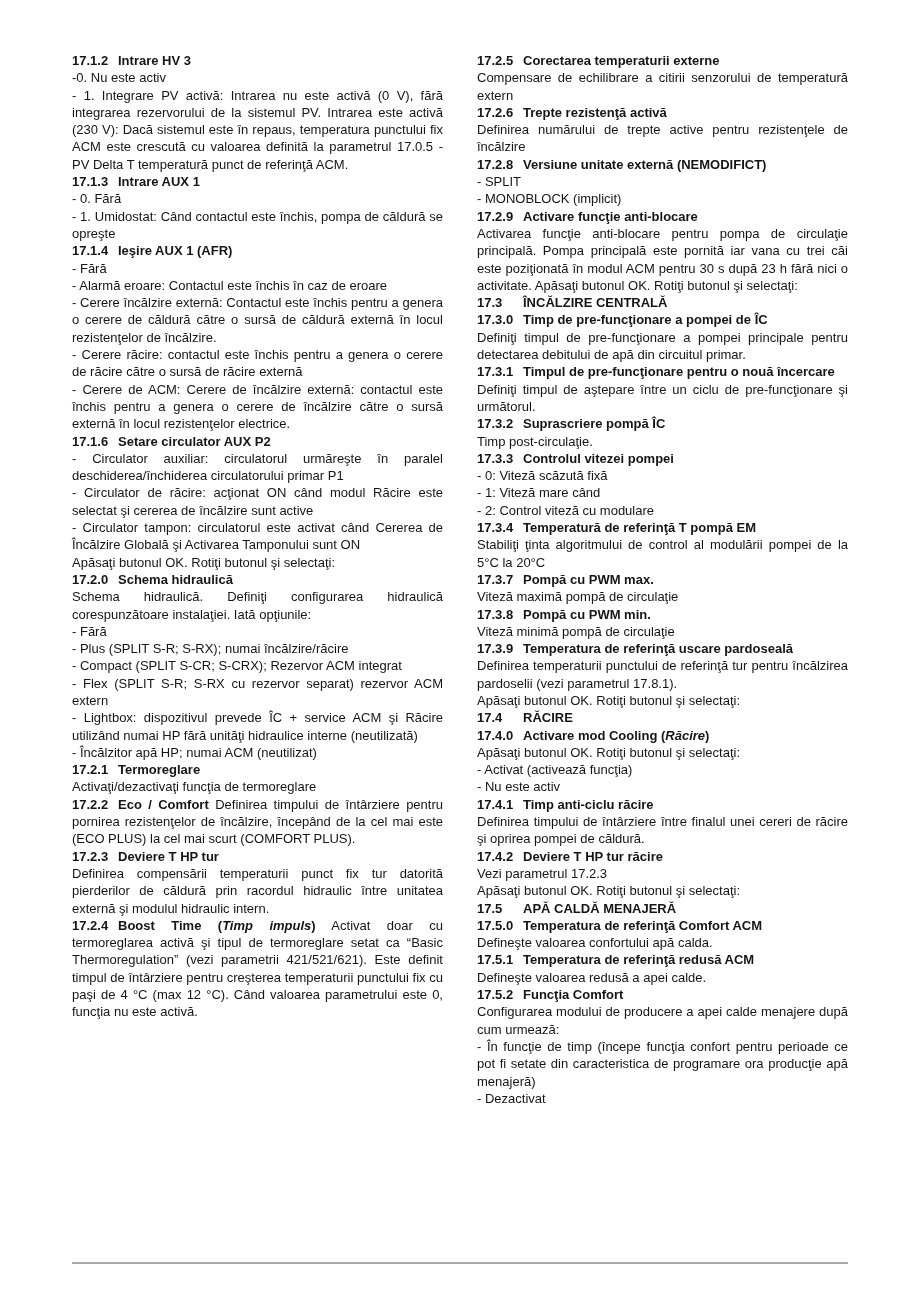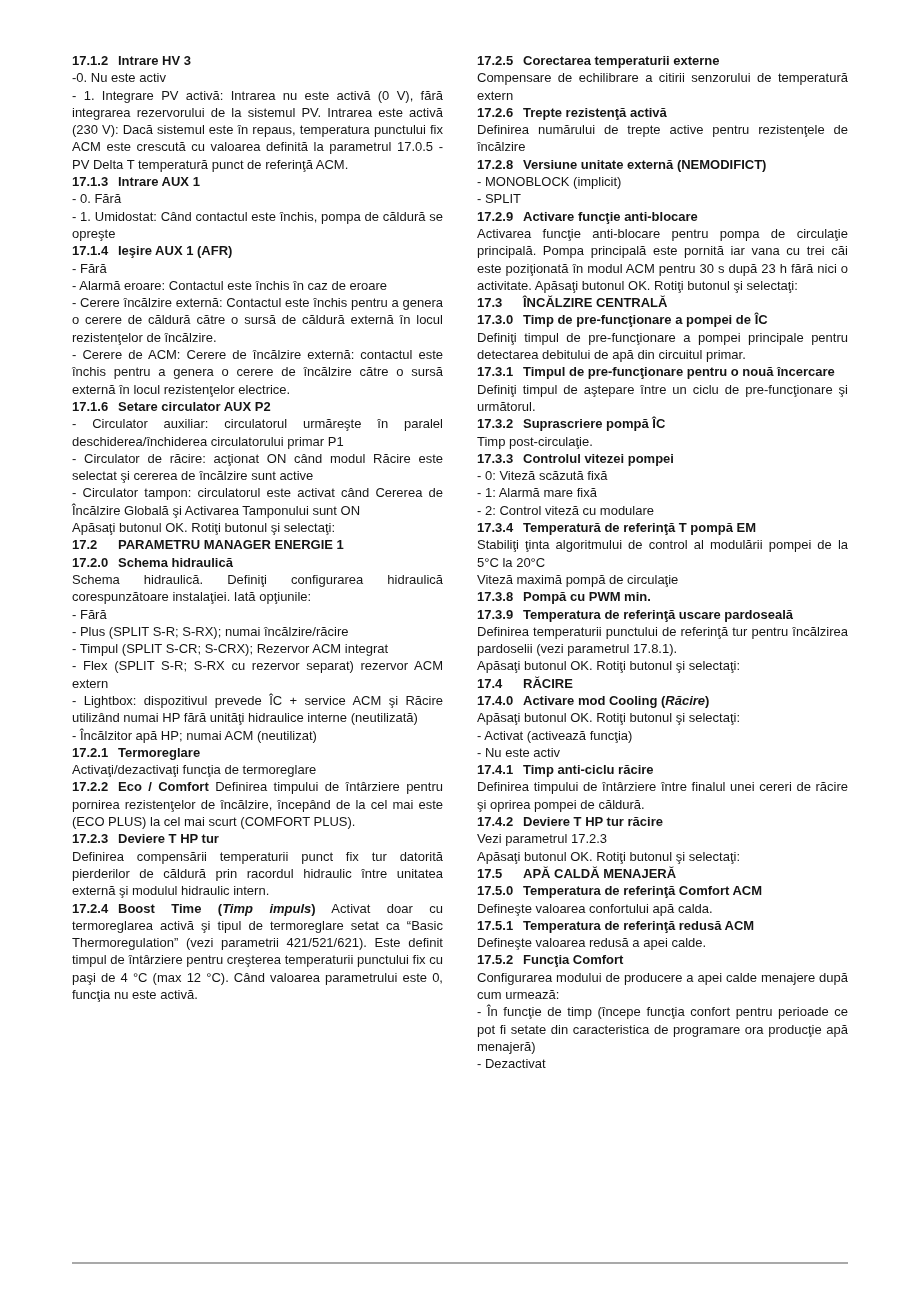--- a/index.html
+++ b/index.html
@@ -53,67 +53,69 @@
         <p class="block heading"><span class="b num">17.1.2</span><span class="b">Intrare HV 3</span></p>
         <p class="block para"><span>-0. Nu este activ</span></p>
         <p class="block para"><span>- 1. Integrare PV activă: Intrarea nu este activă (0 V), fără integrarea rezervorului de la sistemul PV. Intrarea este activă (230 V): Dacă sistemul este în repaus, temperatura punctului fix ACM este crescută cu valoarea definită la parametrul 17.0.5 - PV Delta T temperatură punct de referinţă ACM.</span></p>
         <p class="block heading"><span class="b num">17.1.3</span><span class="b">Intrare AUX 1</span></p>
         <p class="block para"><span>- 0. Fără</span></p>
         <p class="block para"><span>- 1. Umidostat: Când contactul este închis, pompa de căldură se opreşte</span></p>
         <p class="block heading"><span class="b num">17.1.4</span><span class="b">Ieşire AUX 1 (AFR)</span></p>
         <p class="block para"><span>- Fără</span></p>
         <p class="block para"><span>- Alarmă eroare: Contactul este închis în caz de eroare</span></p>
         <p class="block para"><span>- Cerere încălzire externă: Contactul este închis pentru a genera o cerere de căldură către o sursă de căldură externă în locul rezistenţelor de încălzire.</span></p>
+        <p class="block para"><span>- Cerere răcire: contactul este închis pentru a genera o cerere de răcire către o sursă de răcire externă</span></p>
         <p class="block para"><span>- Cerere de ACM: Cerere de încălzire externă: contactul este închis pentru a genera o cerere de încălzire către o sursă externă în locul rezistenţelor electrice.</span></p>
         <p class="block heading"><span class="b num">17.1.6</span><span class="b">Setare circulator AUX P2</span></p>
         <p class="block para"><span>- Circulator auxiliar: circulatorul urmăreşte în paralel deschiderea/închiderea circulatorului primar P1</span></p>
         <p class="block para"><span>- Circulator de răcire: acţionat ON când modul Răcire este selectat şi cererea de încălzire sunt active</span></p>
         <p class="block para"><span>- Circulator tampon: circulatorul este activat când Cererea de Încălzire Globală şi Activarea Tamponului sunt ON</span></p>
         <p class="block para"><span>Apăsaţi butonul OK. Rotiţi butonul şi selectaţi:</span></p>
-        <p class="block heading"><span class="b num">17.2</span><span class="b">PARAMETRU MANAGER ENERGIE 1</span></p>
         <p class="block heading"><span class="b num">17.2.0</span><span class="b">Schema hidraulică</span></p>
         <p class="block para"><span>Schema hidraulică. Definiţi configurarea hidraulică corespunzătoare instalaţiei. Iată opţiunile:</span></p>
         <p class="block para"><span>- Fără</span></p>
         <p class="block para"><span>- Plus (SPLIT S-R; S-RX); numai încălzire/răcire</span></p>
-        <p class="block para"><span>- Timpul (SPLIT S-CR; S-CRX); Rezervor ACM integrat</span></p>
+        <p class="block para"><span>- Compact (SPLIT S-CR; S-CRX); Rezervor ACM integrat</span></p>
         <p class="block para"><span>- Flex (SPLIT S-R; S-RX cu rezervor separat) rezervor ACM extern</span></p>
         <p class="block para"><span>- Lightbox: dispozitivul prevede ÎC + service ACM şi Răcire utilizând numai HP fără unităţi hidraulice interne (neutilizată)</span></p>
         <p class="block para"><span>- Încălzitor apă HP; numai ACM (neutilizat)</span></p>
         <p class="block heading"><span class="b num">17.2.1</span><span class="b">Termoreglare</span></p>
         <p class="block para"><span>Activaţi/dezactivaţi funcţia de termoreglare</span></p>
         <p class="block para"><span class="b num">17.2.2</span><span class="b">Eco / Comfort</span><span> Definirea timpului de întârziere pentru pornirea rezistenţelor de încălzire, începând de la cel mai este (ECO PLUS) la cel mai scurt (COMFORT PLUS).</span></p>
         <p class="block heading"><span class="b num">17.2.3</span><span class="b">Deviere T HP tur</span></p>
         <p class="block para"><span>Definirea compensării temperaturii punct fix tur datorită pierderilor de căldură prin racordul hidraulic între unitatea externă şi modulul hidraulic intern.</span></p>
         <p class="block para"><span class="b num">17.2.4</span><span class="b">Boost Time (</span><span class="b i">Timp impuls</span><span class="b">)</span><span> Activat doar cu termoreglarea activă şi tipul de termoreglare setat ca “Basic Thermoregulation” (vezi parametrii 421/521/621). Este definit timpul de întârziere pentru creşterea temperaturii punctului fix cu paşi de 4 °C (max 12 °C). Când valoarea parametrului este 0, funcţia nu este activă.</span></p>
       </div>
     <div class="column">
         <p class="block heading"><span class="b num">17.2.5</span><span class="b">Corectarea temperaturii externe</span></p>
         <p class="block para"><span>Compensare de echilibrare a citirii senzorului de temperatură extern</span></p>
         <p class="block heading"><span class="b num">17.2.6</span><span class="b">Trepte rezistenţă activă</span></p>
         <p class="block para"><span>Definirea numărului de trepte active pentru rezistenţele de încălzire</span></p>
         <p class="block heading"><span class="b num">17.2.8</span><span class="b">Versiune unitate externă (NEMODIFICT)</span></p>
+        <p class="block para"><span>- SPLIT</span></p>
         <p class="block para"><span>- MONOBLOCK (implicit)</span></p>
-        <p class="block para"><span>- SPLIT</span></p>
         <p class="block heading"><span class="b num">17.2.9</span><span class="b">Activare funcţie anti-blocare</span></p>
         <p class="block para"><span>Activarea funcţie anti-blocare pentru pompa de circulaţie principală. Pompa principală este pornită iar vana cu trei căi este poziţionată în modul ACM pentru 30 s după 23 h fără nici o activitate. Apăsaţi butonul OK. Rotiţi butonul şi selectaţi:</span></p>
         <p class="block heading"><span class="b num">17.3</span><span class="b">ÎNCĂLZIRE CENTRALĂ</span></p>
         <p class="block heading"><span class="b num">17.3.0</span><span class="b">Timp de pre-funcţionare a pompei de ÎC</span></p>
         <p class="block para"><span>Definiţi timpul de pre-funcţionare a pompei principale pentru detectarea debitului de apă din circuitul primar.</span></p>
         <p class="block heading"><span class="b num">17.3.1</span><span class="b">Timpul de pre-funcţionare pentru o nouă încercare</span></p>
         <p class="block para"><span>Definiţi timpul de aştepare între un ciclu de pre-funcţionare şi următorul.</span></p>
         <p class="block heading"><span class="b num">17.3.2</span><span class="b">Suprascriere pompă ÎC</span></p>
         <p class="block para"><span>Timp post-circulaţie.</span></p>
         <p class="block heading"><span class="b num">17.3.3</span><span class="b">Controlul vitezei pompei</span></p>
         <p class="block para"><span>- 0: Viteză scăzută fixă</span></p>
-        <p class="block para"><span>- 1: Alarmă mare fixă</span></p>
+        <p class="block para"><span>- 1: Viteză mare când</span></p>
         <p class="block para"><span>- 2: Control viteză cu modulare</span></p>
         <p class="block heading"><span class="b num">17.3.4</span><span class="b">Temperatură de referinţă T pompă EM</span></p>
         <p class="block para"><span>Stabiliţi ţinta algoritmului de control al modulării pompei de la 5°C la 20°C</span></p>
+        <p class="block heading"><span class="b num">17.3.7</span><span class="b">Pompă cu PWM max.</span></p>
         <p class="block para"><span>Viteză maximă pompă de circulaţie</span></p>
         <p class="block heading"><span class="b num">17.3.8</span><span class="b">Pompă cu PWM min.</span></p>
+        <p class="block para"><span>Viteză minimă pompă de circulaţie</span></p>
         <p class="block heading"><span class="b num">17.3.9</span><span class="b">Temperatura de referinţă uscare pardoseală</span></p>
         <p class="block para"><span>Definirea temperaturii punctului de referinţă tur pentru încălzirea pardoselii (vezi parametrul 17.8.1).</span></p>
         <p class="block para"><span>Apăsaţi butonul OK. Rotiţi butonul şi selectaţi:</span></p>
         <p class="block heading"><span class="b num">17.4</span><span class="b">RĂCIRE</span></p>
         <p class="block heading"><span class="b num">17.4.0</span><span class="b">Activare mod Cooling (</span><span class="b i">Răcire</span><span class="b">)</span></p>
         <p class="block para"><span>Apăsaţi butonul OK. Rotiţi butonul şi selectaţi:</span></p>
         <p class="block para"><span>- Activat (activează funcţia)</span></p>
         <p class="block para"><span>- Nu este activ</span></p>
         <p class="block heading"><span class="b num">17.4.1</span><span class="b">Timp anti-ciclu răcire</span></p>
         <p class="block para"><span>Definirea timpului de întârziere între finalul unei cereri de răcire şi oprirea pompei de căldură.</span></p>

